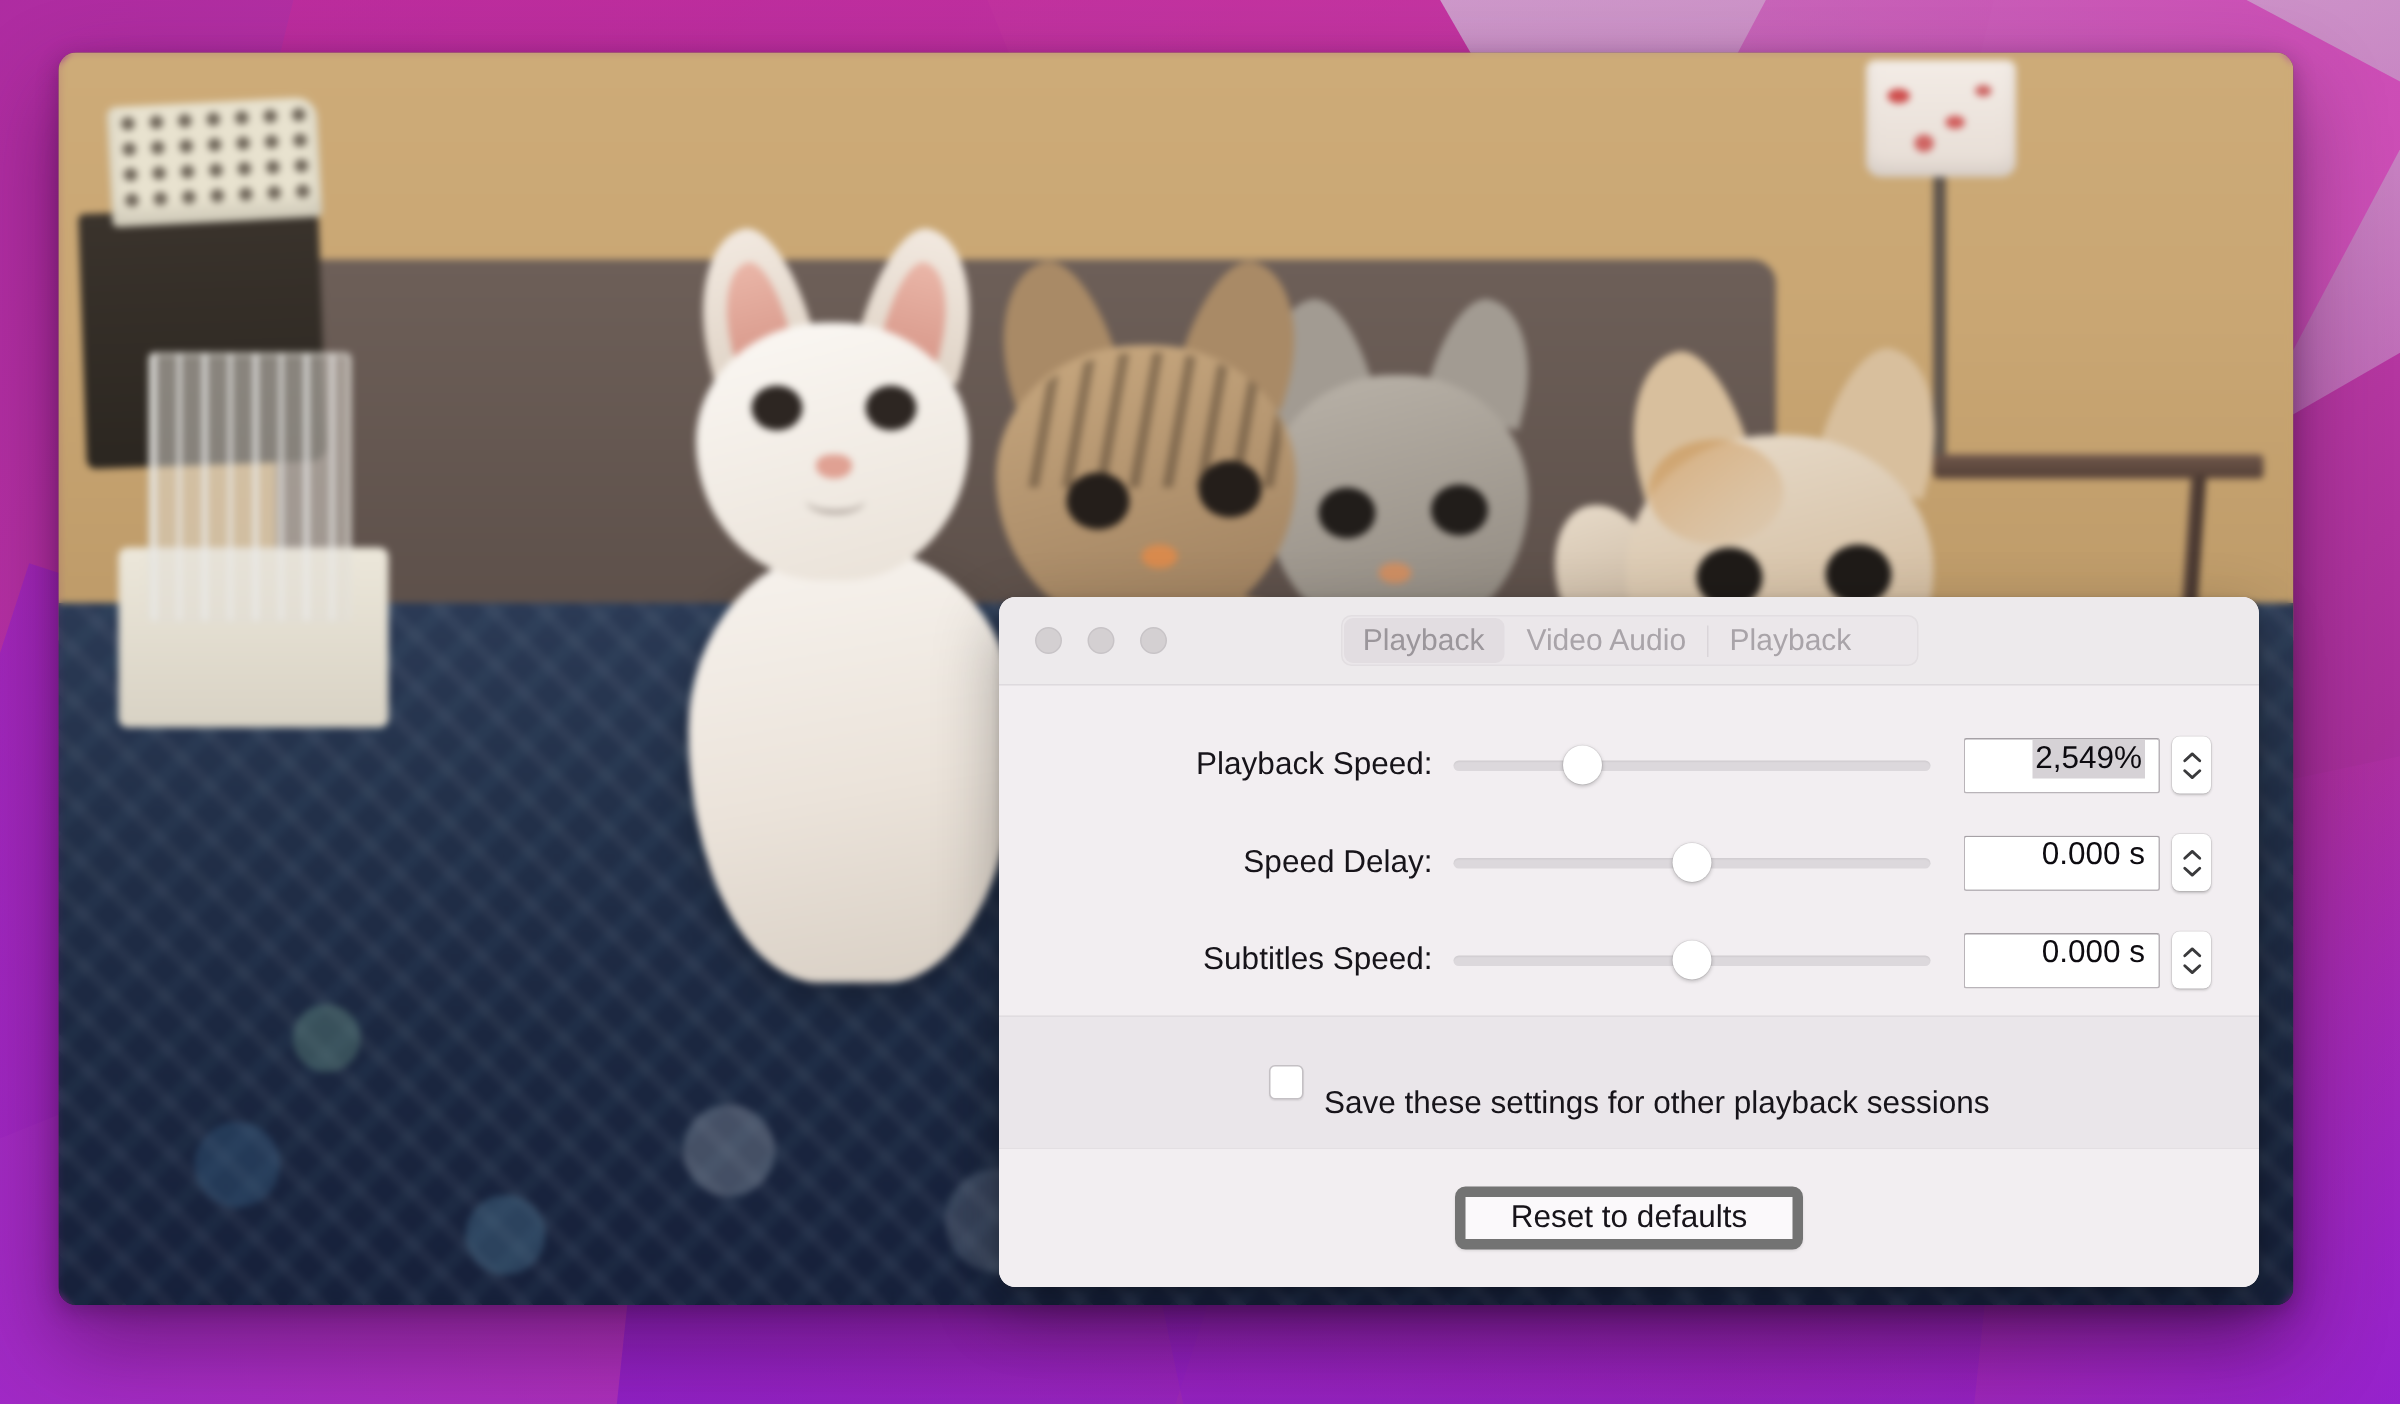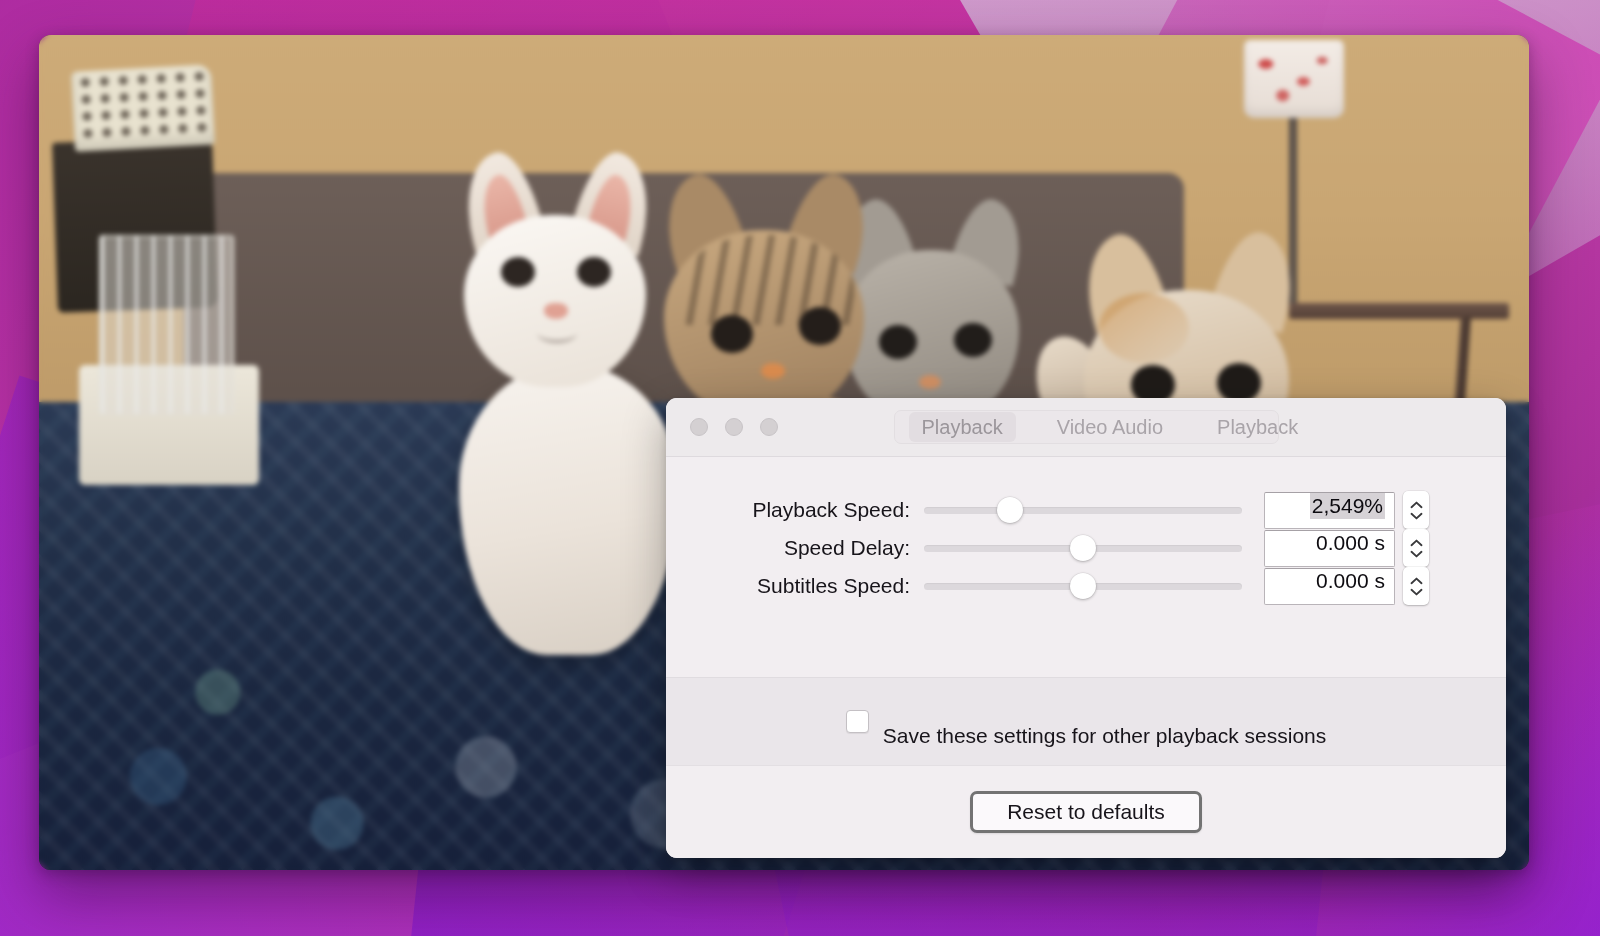--- a/index.html
+++ b/index.html
@@ -297,35 +297,37 @@
   }
   #tab-group{
     position:absolute; left:0; right:0; margin:0 auto;
     width:385px; height:34px;
     background:#ebe7ea;
     border:1px solid #e2dee1;
     border-radius:7px;
     display:flex; align-items:center;
   }
   .tab{
-    flex:0 0 auto; height:30px; margin:14px;
+    flex:0 0 auto; height:30px; margin:1px;
     display:flex; align-items:center; justify-content:center;
     font-size:20px; color:#a9a4a9;
     border-radius:6px; padding:0 13px;
     white-space:nowrap;
   }
   .tab.selected{ background:#e2dde1; color:#9b969b; }
   .tab-sep{ width:1px; height:21px; background:#dad5d9; }
 
   
   #controls-area{
     flex:1 1 auto;
     padding:34px 0 0 0;
     display:flex; flex-direction:column;
+    gap:27px;
     position:relative;
+    margin-left:45px;
   }
   .ctrl-row{
     display:flex; align-items:center;
     padding-left:26px; padding-right:18px;
     height:38px;
   }
   .ctrl-label{
     width:232px; text-align:right; padding-right:14px;
     font-size:21px; color:#17141a;
     white-space:nowrap;
@@ -388,21 +390,21 @@
   
   #footer-section{
     flex:0 0 93px;
     background:#f2eef1;
     border-top:1px solid #e3dfe3;
     display:flex; align-items:center; justify-content:center;
   }
   #reset-button{
     min-width:232px; height:42px;
     background:#fbf9fb;
-    border:3px solid #737373;
+    border:7px solid #737373;
     border-radius:7px;
     box-shadow:0 1px 2px rgba(0,0,0,.10);
     font-size:21px; color:#17141a;
     display:flex; align-items:center; justify-content:center;
     padding:0 22px;
   }
 </style>
 </head>
 <body>
 

